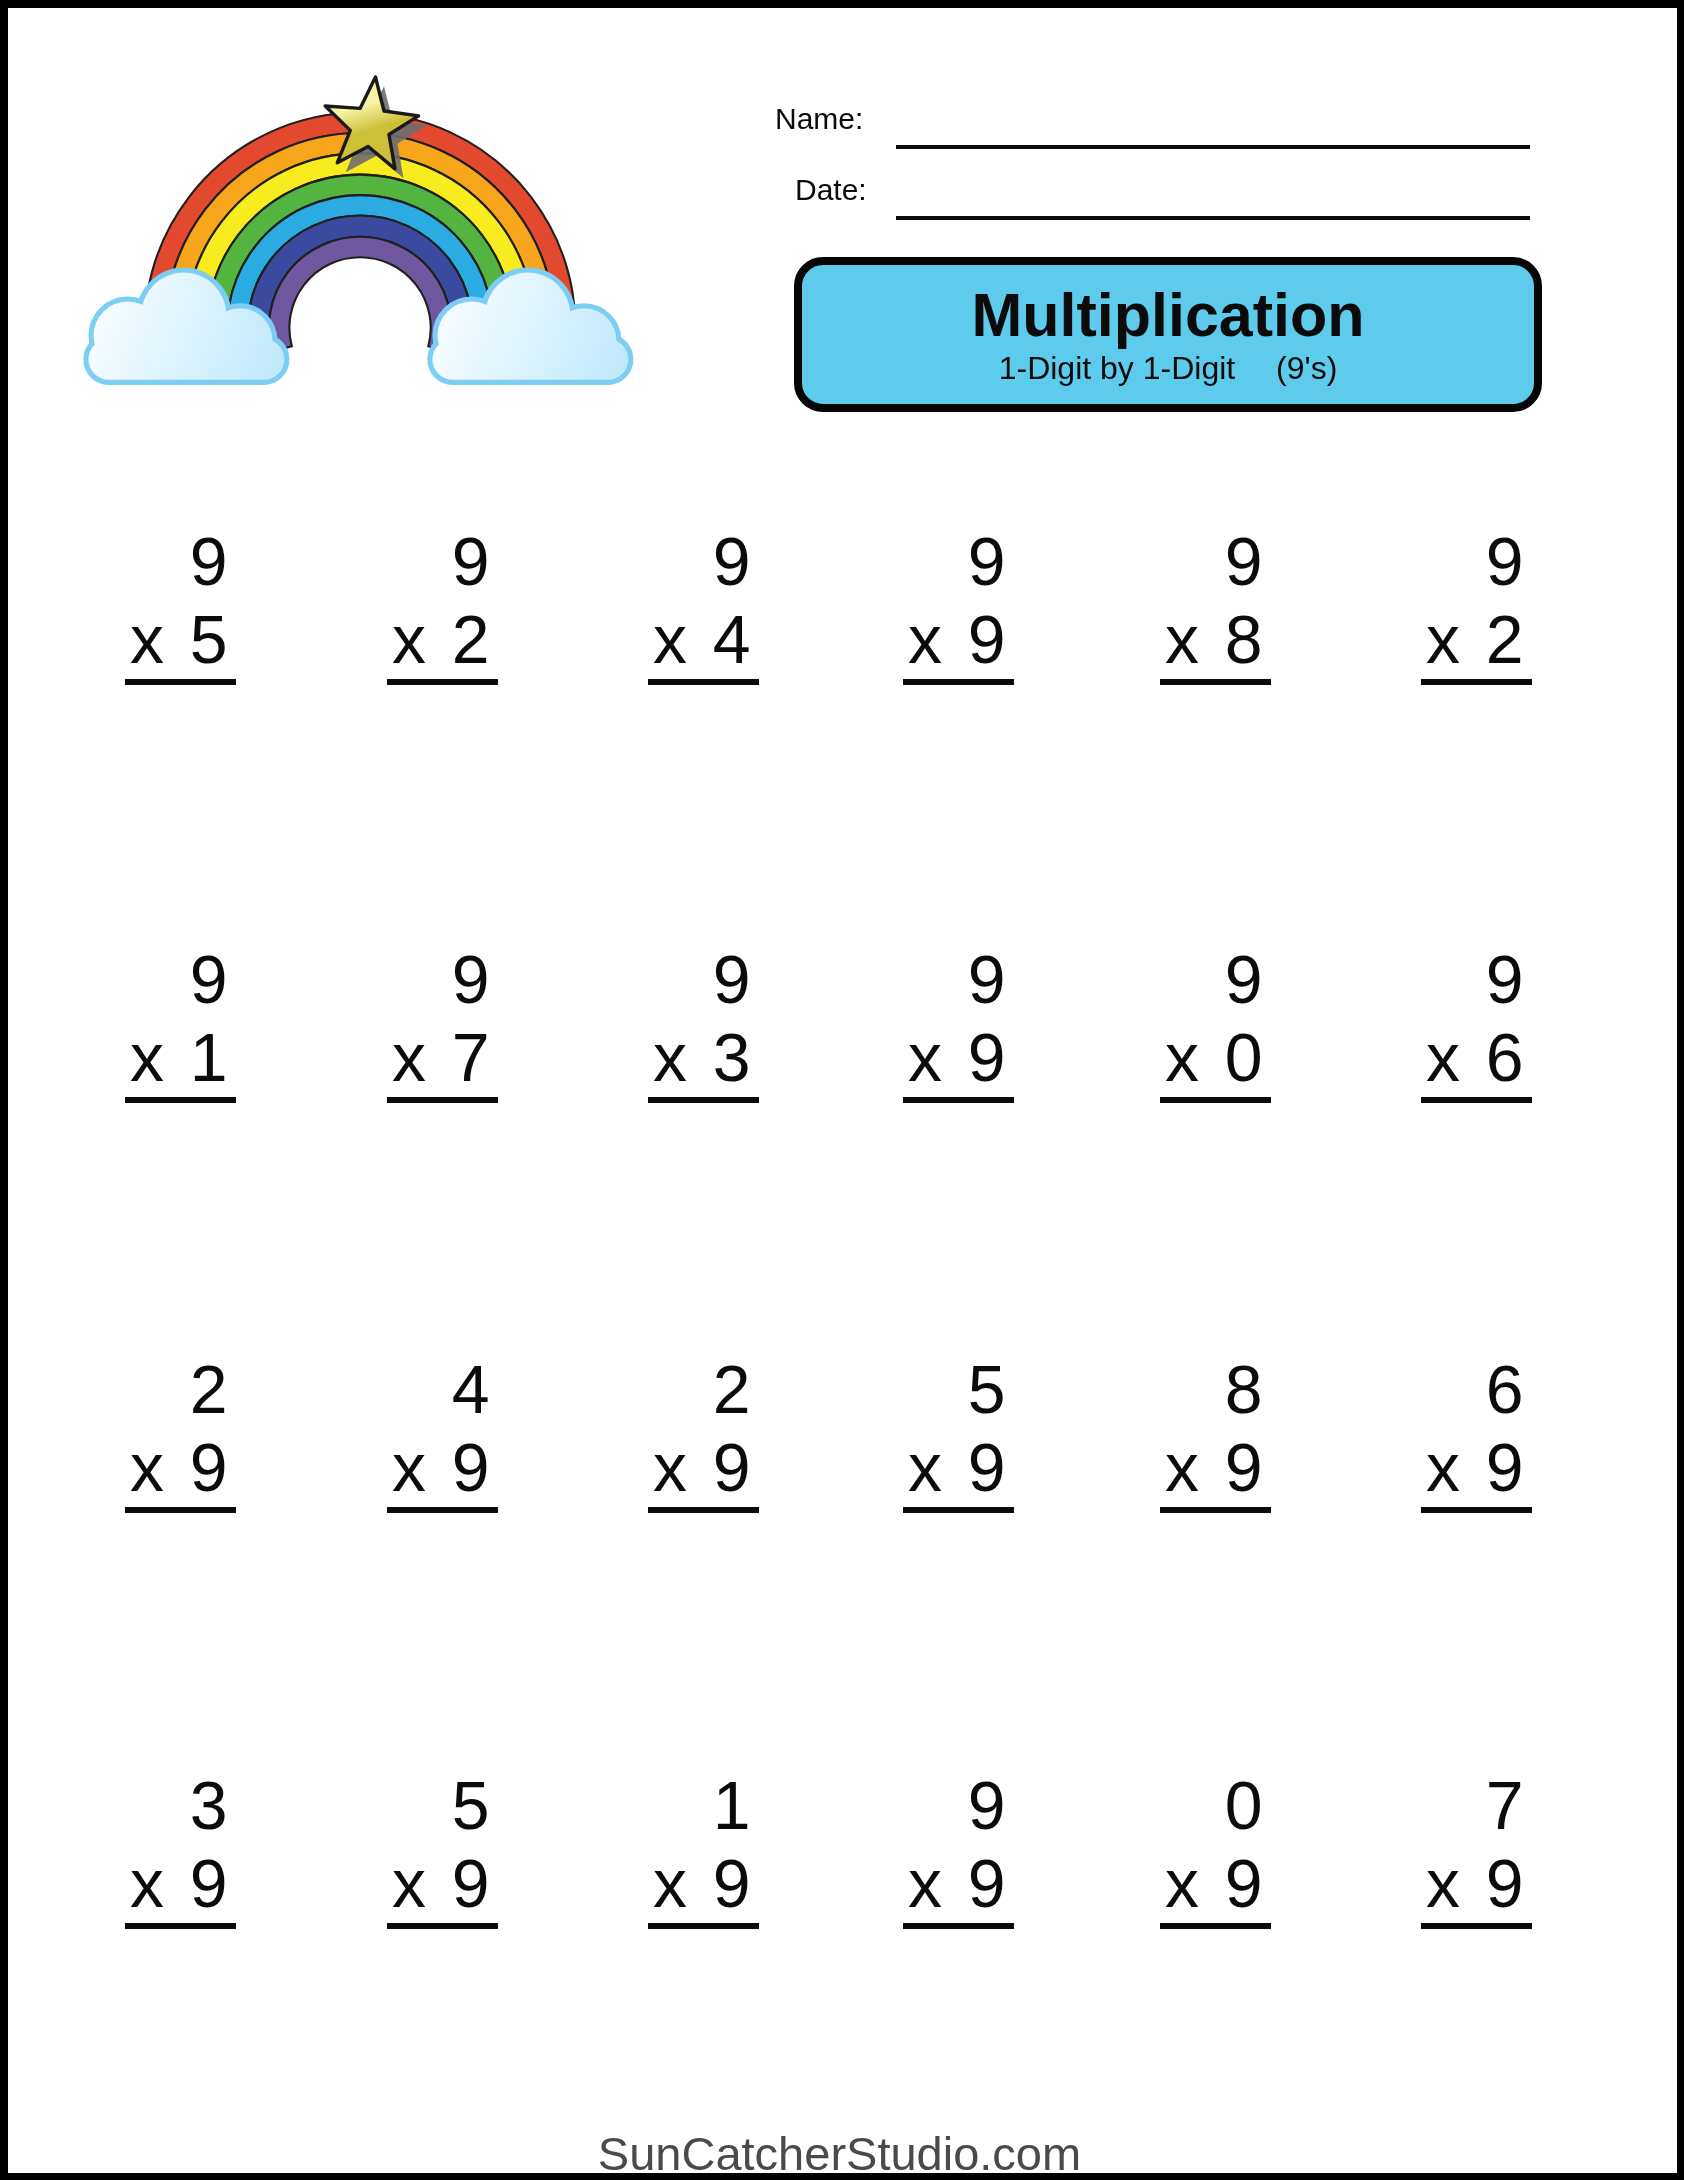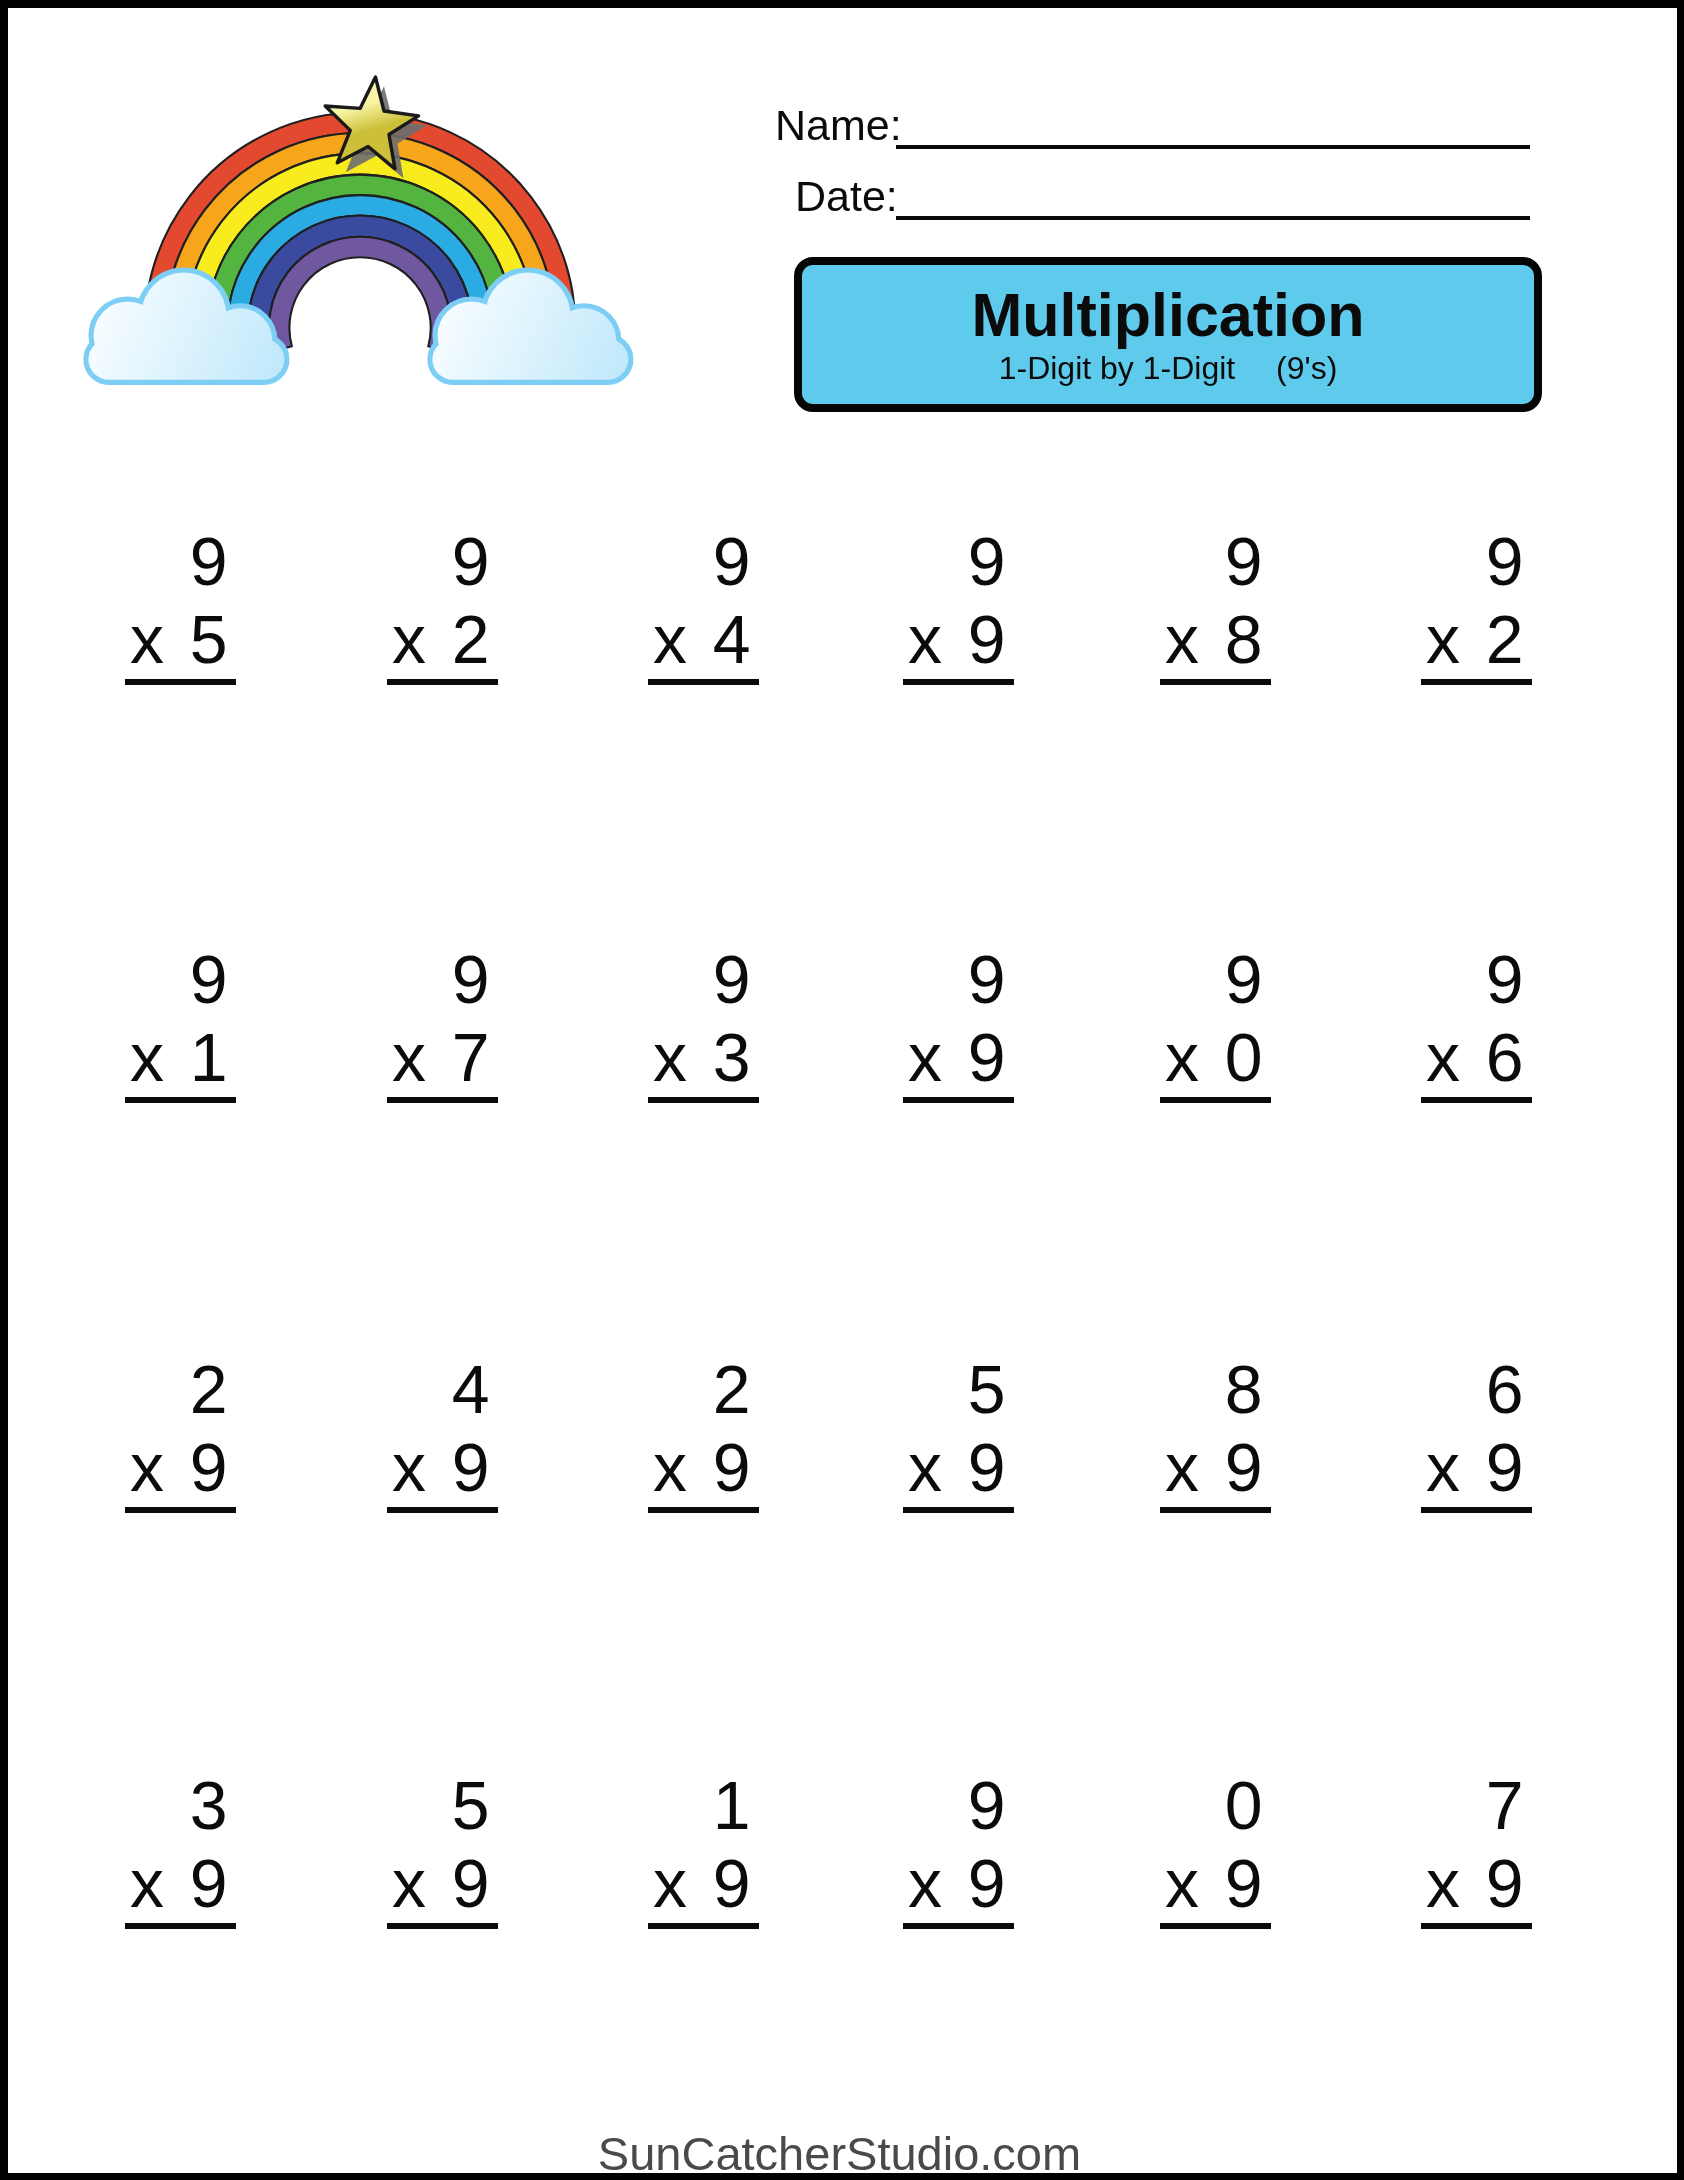--- a/index.html
+++ b/index.html
@@ -14,30 +14,30 @@
   }
   .frame{
     position:absolute;inset:0;border:8.5px solid #000;
     pointer-events:none;z-index:50;
   }
   .rainbow-svg{position:absolute;left:51px;top:34px;width:596px;height:392px;}
   .instruction{
     position:absolute;left:114px;top:394px;
     font-size:47px;line-height:1;letter-spacing:0px;
   }
-  .field-label{position:absolute;font-size:43px;line-height:1;}
+  .field-label{position:absolute;font-size:30px;line-height:1;}
   .name-label{left:775px;top:104px;}
   .date-label{left:795px;top:175px;}
   .field-line{position:absolute;left:896px;width:634px;height:4.3px;background:var(--ink,#0b0b0b);}
   .name-line{top:145px;}
   .date-line{top:216px;}
   .title-box{
     position:absolute;left:794px;top:257px;width:748px;height:155px;
     background:var(--title-box-fill,#5fcbec);
-    border:8.5px solid #050505;border-radius:19px;
+    border:8.5px solid #050505;border-radius:29px;
     box-sizing:border-box;
     display:flex;flex-direction:column;align-items:center;justify-content:center;
   }
   .title-box .title{font-size:61px;font-weight:bold;line-height:1.04;}
   .title-box .subtitle{font-size:32px;font-weight:normal;line-height:1.08;margin-top:3.4px;}
   .problem{position:absolute;width:111px;}
   .top-num{
     font-size:68px;line-height:66px;text-align:right;padding-right:8.5px;
   }
   .bot-row{

